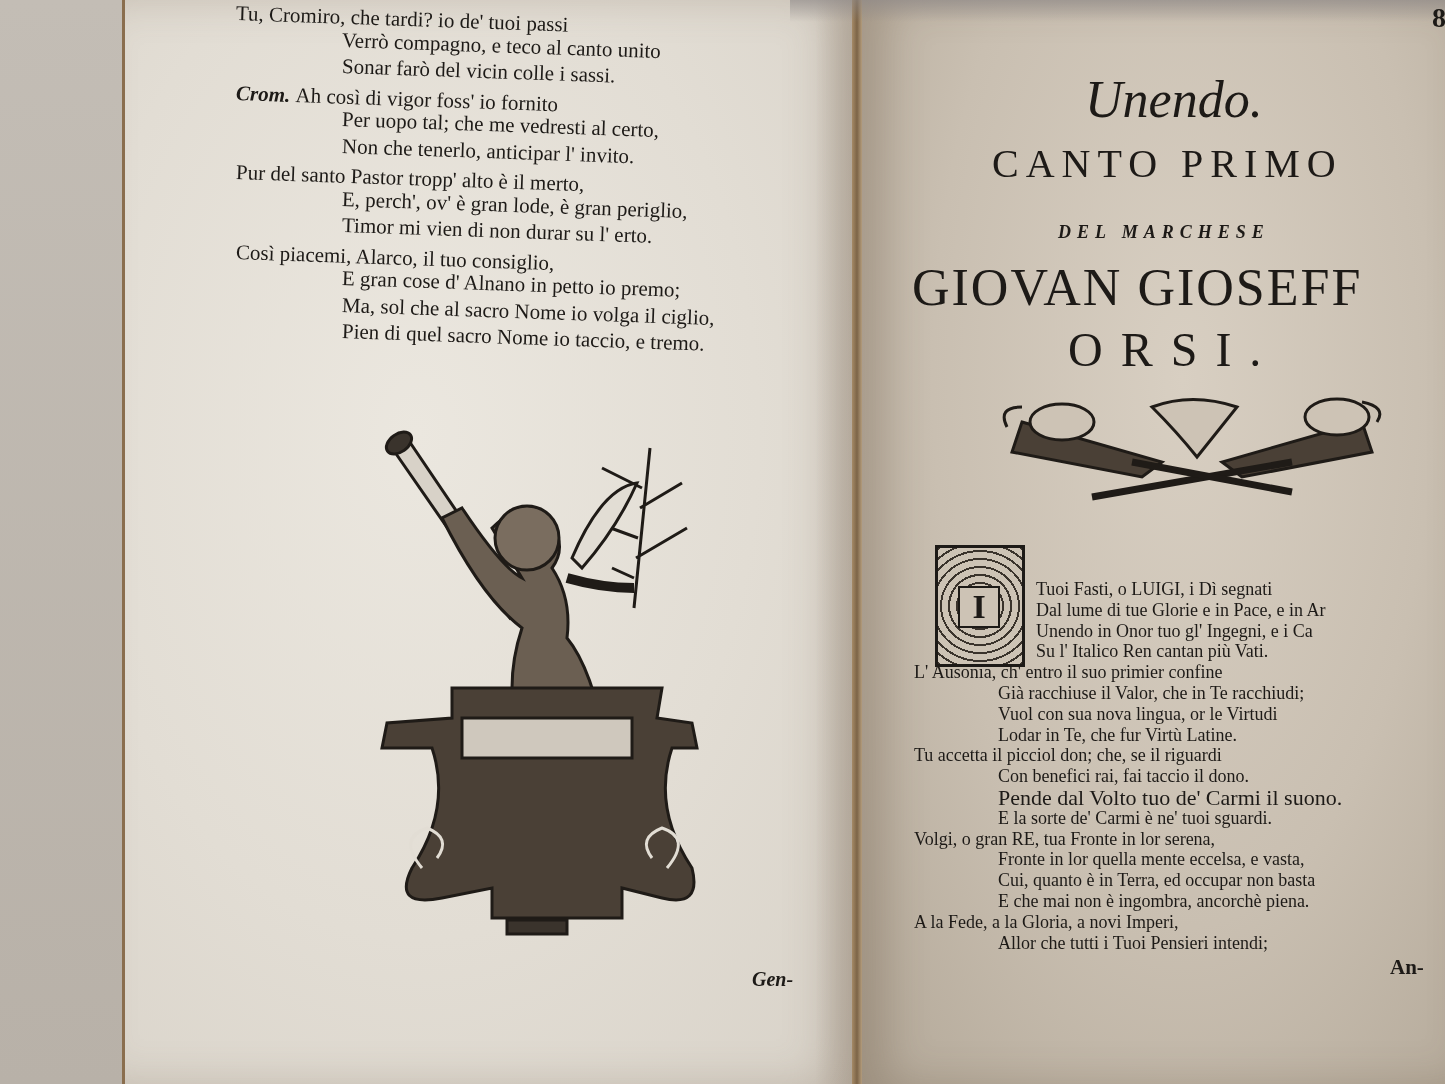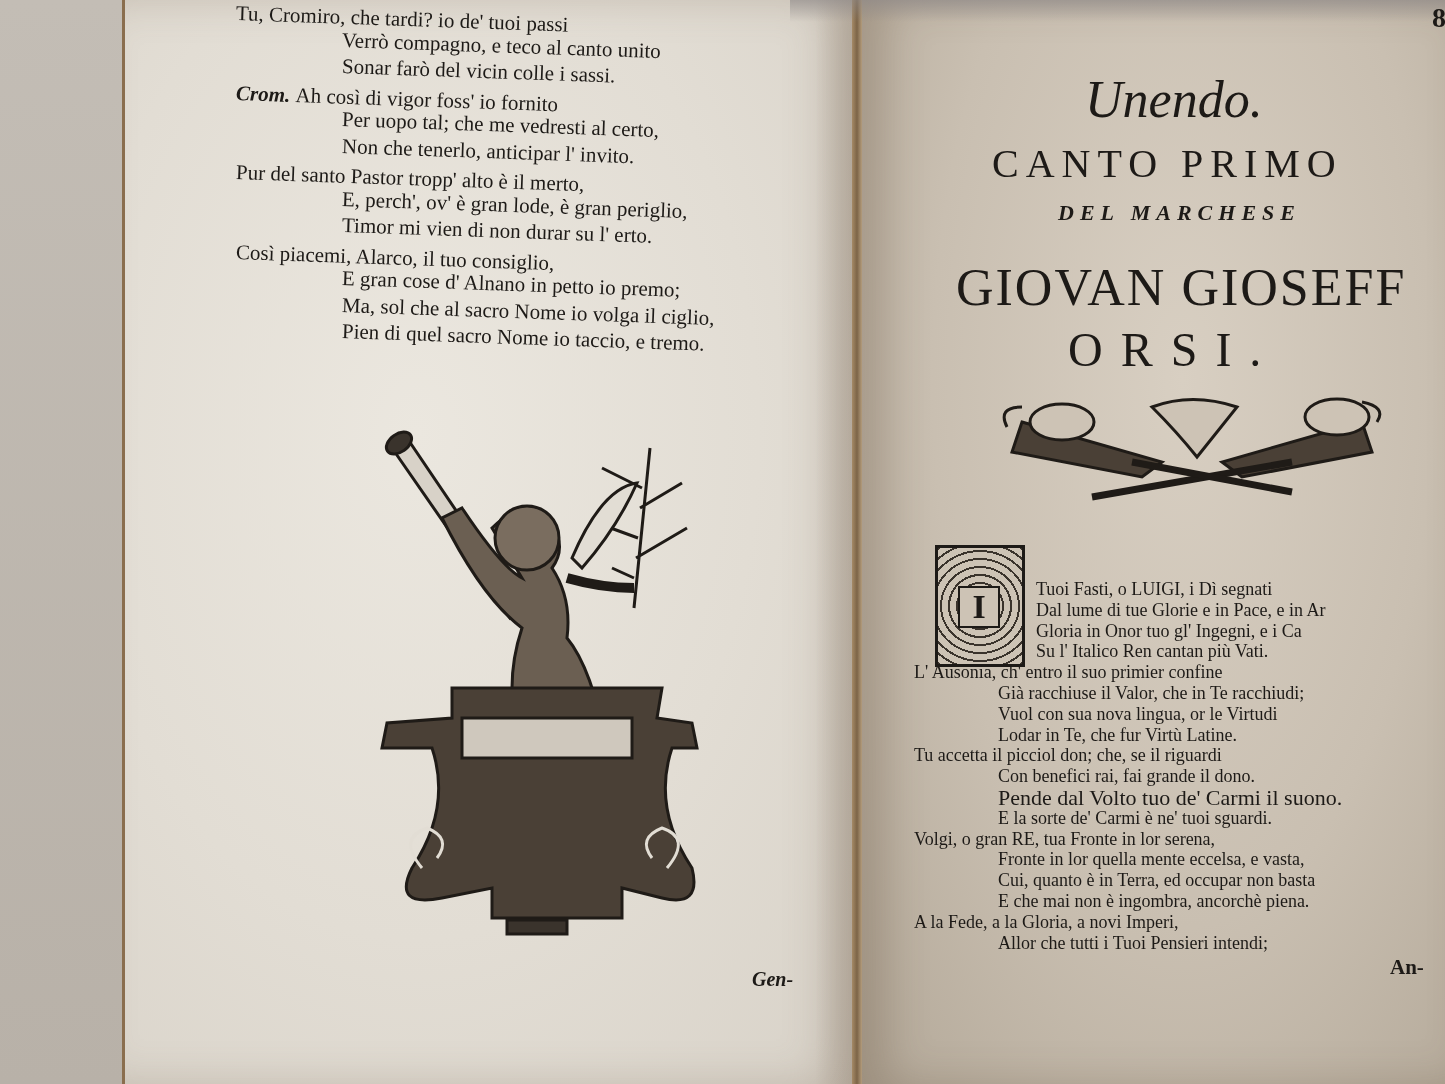--- a/index.html
+++ b/index.html
@@ -68,22 +68,22 @@
     <path d="M295 440 Q320 410 290 400 Q265 410 280 430" stroke="#e2ddd4" stroke-width="3"></path>
     <rect x="135" y="492" width="60" height="14" fill="#3a332c"></rect>
   </g>
 </svg>
 
 <div class="text" style="left:752px;top:968px;font-size:20px;font-style:italic;font-weight:bold;">Gen-</div>
 
 <div class="text" style="left:1432px;top:2px;font-size:28px;font-weight:bold;">8</div>
 <div class="text" style="left:1085px;top:70px;font-size:52px;font-style:italic;">Unendo.</div>
 <div class="text caps" style="left:992px;top:140px;font-size:40px;letter-spacing:7px;">CANTO PRIMO</div>
-<div class="text ital" style="left:1058px;top:200px;font-size:22px;letter-spacing:6px;">DEL MARCHESE</div>
-<div class="text" style="left:912px;top:258px;font-size:52px;letter-spacing:2px;margin-left:44px;">GIOVAN GIOSEFF</div>
+<div class="text ital" style="left:1058px;top:222px;font-size:18px;letter-spacing:6px;">DEL MARCHESE</div>
+<div class="text" style="left:912px;top:258px;font-size:52px;letter-spacing:2px;">GIOVAN GIOSEFF</div>
 <div class="text" style="left:1068px;top:322px;font-size:48px;letter-spacing:18px;">ORSI.</div>
 
 <svg class="illus" style="left:992px;top:382px" width="400" height="120" viewBox="0 0 400 120">
   <g stroke="#1f1b17" stroke-width="3" fill="#4a4036">
     <path d="M30 40 L170 80 L150 95 L20 70 Z"></path>
     <ellipse cx="70" cy="40" rx="32" ry="18" fill="#cdc3b5"></ellipse>
     <path d="M370 40 L230 80 L250 95 L380 70 Z"></path>
     <ellipse cx="345" cy="35" rx="32" ry="18" fill="#cdc3b5"></ellipse>
     <path d="M160 25 Q200 10 245 25 Q225 50 205 75 Q185 50 160 25 Z" fill="#cdc3b5"></path>
     <path d="M100 115 L300 80" stroke-width="7"></path>
@@ -92,28 +92,28 @@
   </g>
 </svg>
 
 <div style="position:absolute;left:935px;top:545px;width:84px;height:116px;border:3px solid #1d1a17;background:repeating-radial-gradient(circle at 50% 50%,#cdc3b5 0 6px,#3a332c 6px 8px);">
   <div style="position:absolute;left:20px;top:38px;width:38px;height:38px;background:#cdc3b5;border:2px solid #1d1a17;text-align:center;font-size:34px;line-height:38px;font-weight:bold;color:#1d1a17;">I</div>
 </div>
 
 <div id="right-lines">
     <div class="text verse" style="left: 1036px; top: 578px; font-size: 18px;">Tuoi Fasti, o LUIGI, i Dì segnati</div>
     <div class="text verse" style="left: 1036px; top: 598.8px; font-size: 18px;">Dal lume di tue Glorie e in Pace, e in Ar</div>
-    <div class="text verse" style="left: 1036px; top: 619.6px; font-size: 18px;">Gloria in Onor tuo gl' Ingegni, e i Ca</div>
+    <div class="text verse" style="left: 1036px; top: 619.6px; font-size: 18px;">Unendo in Onor tuo gl' Ingegni, e i Ca</div>
     <div class="text verse" style="left: 1036px; top: 640.4px; font-size: 18px;">Su l' Italico Ren cantan più Vati.</div>
     <div class="text verse" style="left: 914px; top: 661.2px; font-size: 18px;">L' Ausonia, ch' entro il suo primier confine</div>
     <div class="text verse" style="left: 998px; top: 682px; font-size: 18px;">Già racchiuse il Valor, che in Te racchiudi;</div>
     <div class="text verse" style="left: 998px; top: 702.8px; font-size: 18px;">Vuol con sua nova lingua, or le Virtudi</div>
     <div class="text verse" style="left: 998px; top: 723.6px; font-size: 18px;">Lodar in Te, che fur Virtù Latine.</div>
     <div class="text verse" style="left: 914px; top: 744.4px; font-size: 18px;">Tu accetta il picciol don; che, se il riguardi</div>
-    <div class="text verse" style="left: 998px; top: 765.2px; font-size: 18px;">Con benefici rai, fai grande il dono.</div>
+    <div class="text verse" style="left: 998px; top: 765.2px; font-size: 18px;">Con benefici rai, fai taccio il dono.</div>
     <div class="text verse" style="left: 998px; top: 786px; font-size: 22px;">Pende dal Volto tuo de' Carmi il suono.</div>
     <div class="text verse" style="left: 998px; top: 806.8px; font-size: 18px;">E la sorte de' Carmi è ne' tuoi sguardi.</div>
     <div class="text verse" style="left: 914px; top: 827.6px; font-size: 18px;">Volgi, o gran RE, tua Fronte in lor serena,</div>
     <div class="text verse" style="left: 998px; top: 848.4px; font-size: 18px;">Fronte in lor quella mente eccelsa, e vasta,</div>
     <div class="text verse" style="left: 998px; top: 869.2px; font-size: 18px;">Cui, quanto è in Terra, ed occupar non basta</div>
     <div class="text verse" style="left: 998px; top: 890px; font-size: 18px;">E che mai non è ingombra, ancorchè piena.</div>
     <div class="text verse" style="left: 914px; top: 910.8px; font-size: 18px;">A la Fede, a la Gloria, a novi Imperi,</div>
     <div class="text verse" style="left: 998px; top: 931.6px; font-size: 18px;">Allor che tutti i Tuoi Pensieri intendi;</div>
   </div>
 

